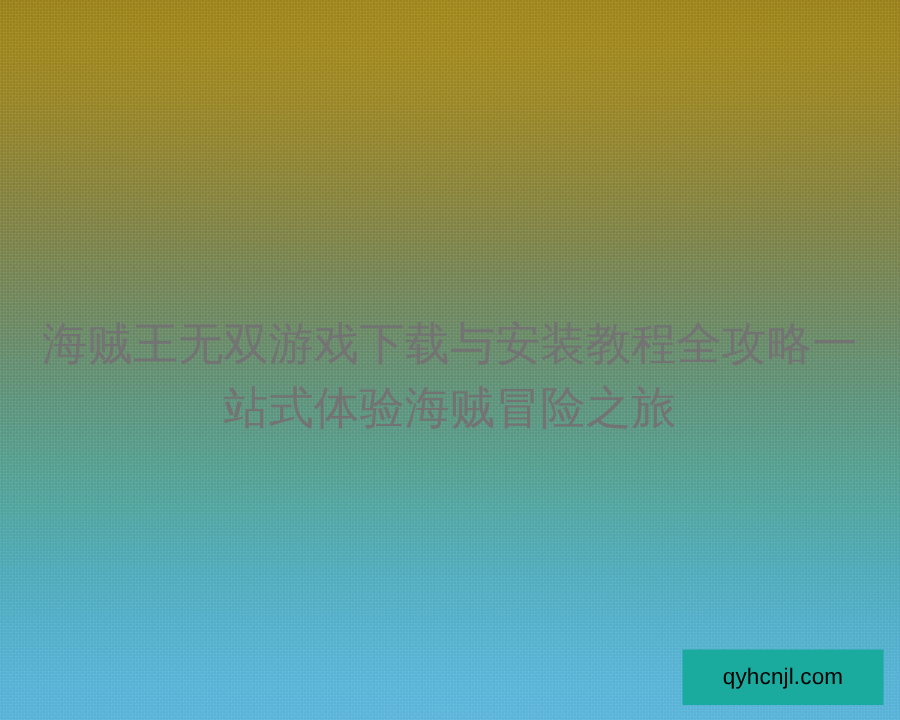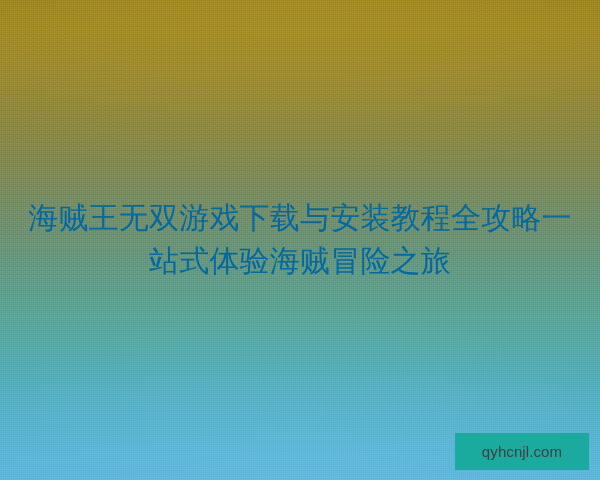--- a/index.html
+++ b/index.html
@@ -70,22 +70,22 @@
   #title-block {
     position: absolute;
     left: 0;
     right: 0;
     top: 196px;
     text-align: center;
     padding: 0 14px;
     box-sizing: border-box;
   }
   #title-text {
-    margin: 0;
-    color: #0369a1;
+    margin: 12px;
+    color: #737373;
     font-weight: 400;
     font-size: 30px;
     line-height: 43px;
     letter-spacing: 0.2px;
     font-family: "DejaVu Sans", "Liberation Sans", sans-serif;
     white-space: normal;
     word-break: break-all;
   }
 
   #watermark-badge {
@@ -94,21 +94,21 @@
     top: 433px;
     width: 134px;
     height: 37px;
     background: #1aaa9e;
     display: flex;
     align-items: center;
     justify-content: center;
     box-sizing: border-box;
   }
   #watermark-label {
-    color: #404040;
+    color: #000000;
     font-size: 15px;
     line-height: 1;
     letter-spacing: 0.1px;
     font-family: "Liberation Sans", "DejaVu Sans", sans-serif;
   }
 </style>
 </head>
 <body>
 
 <div id="banner">

